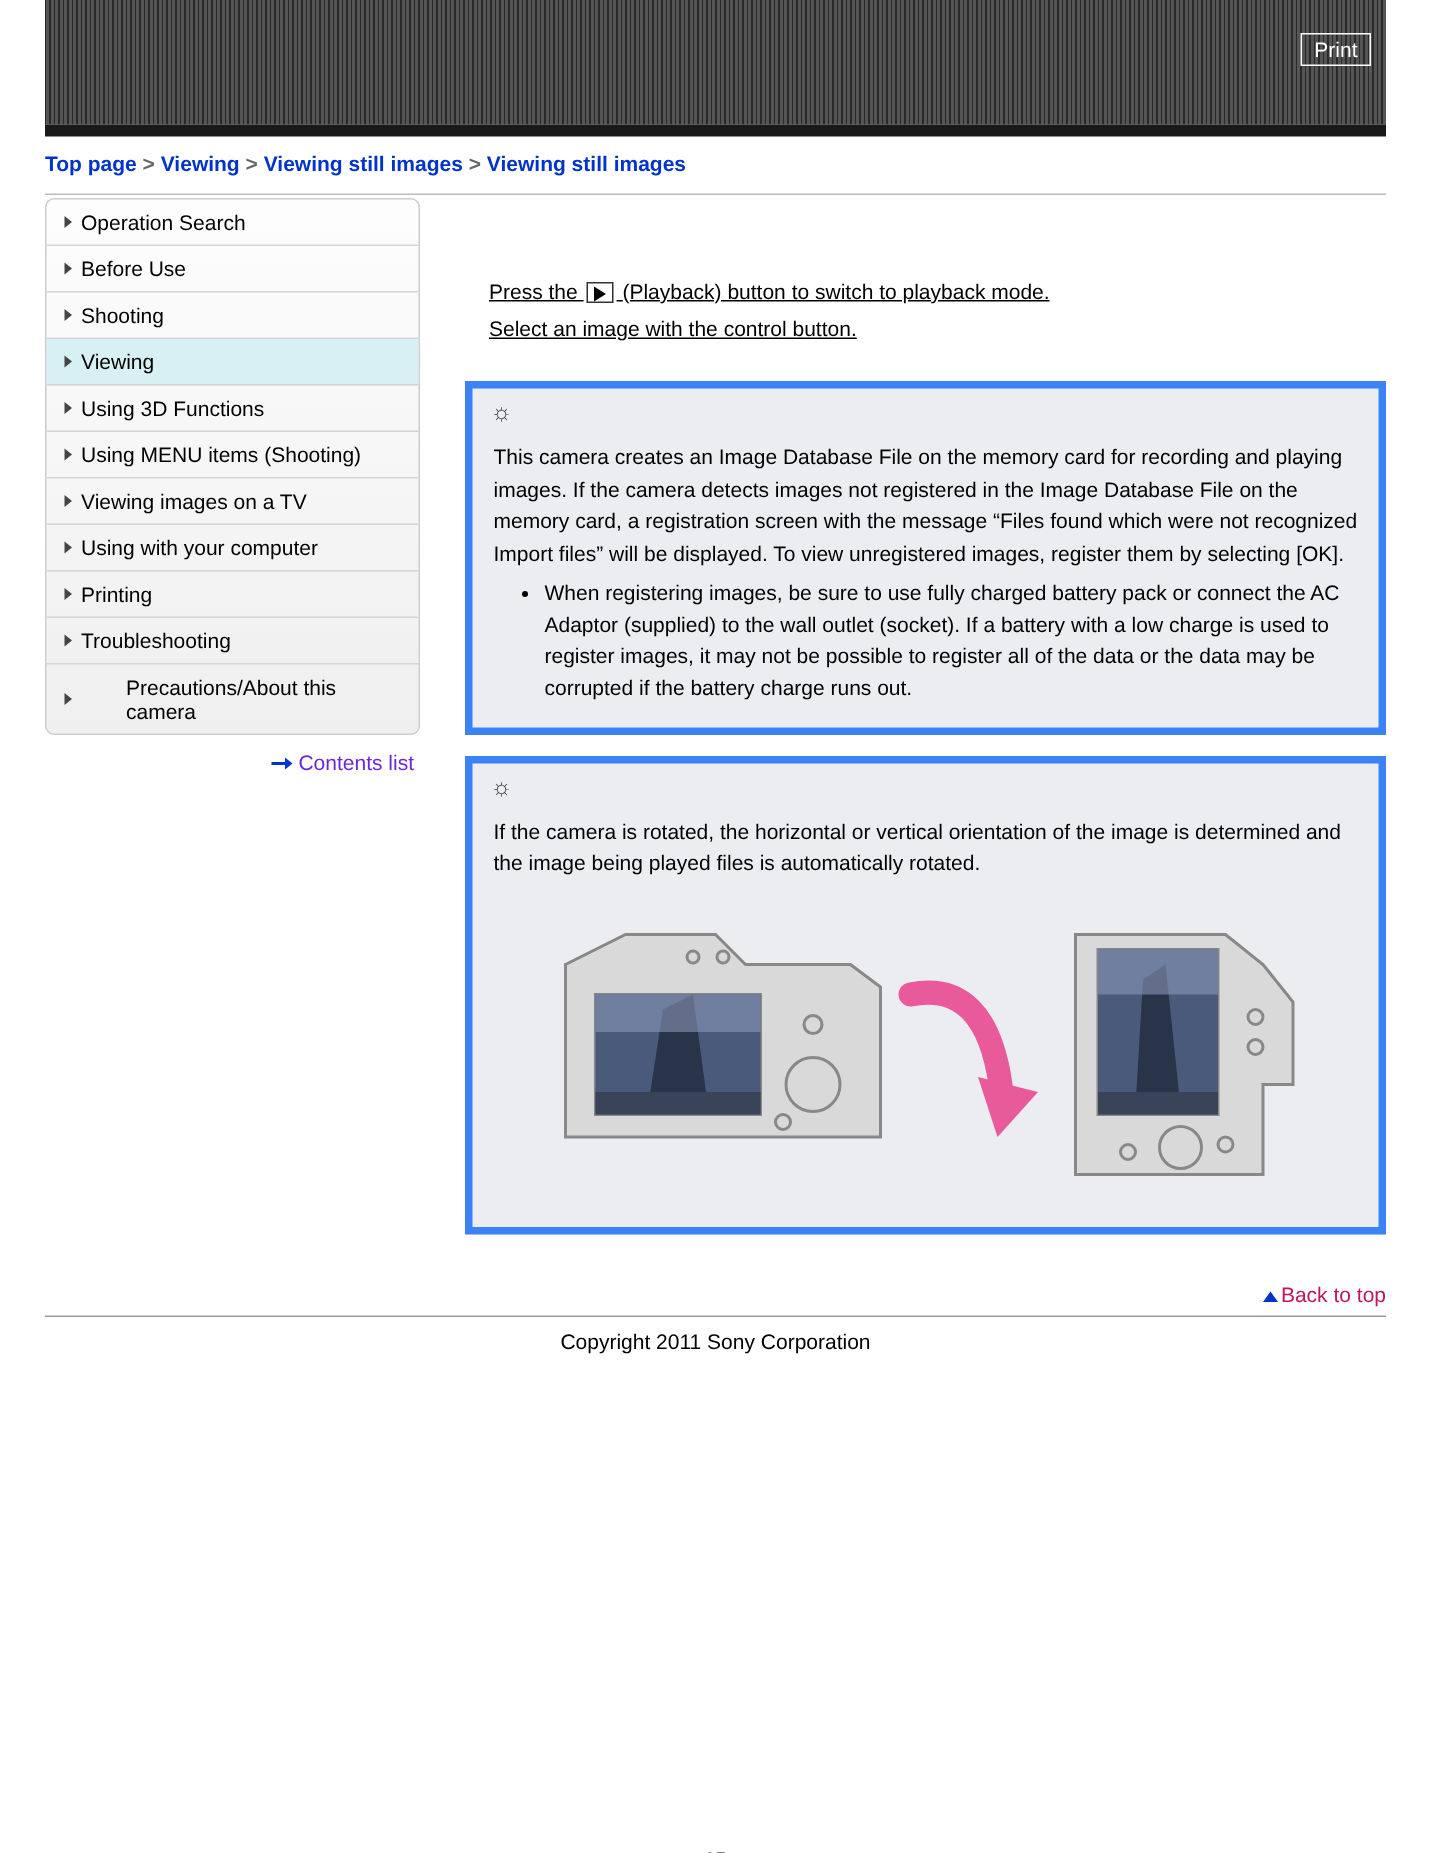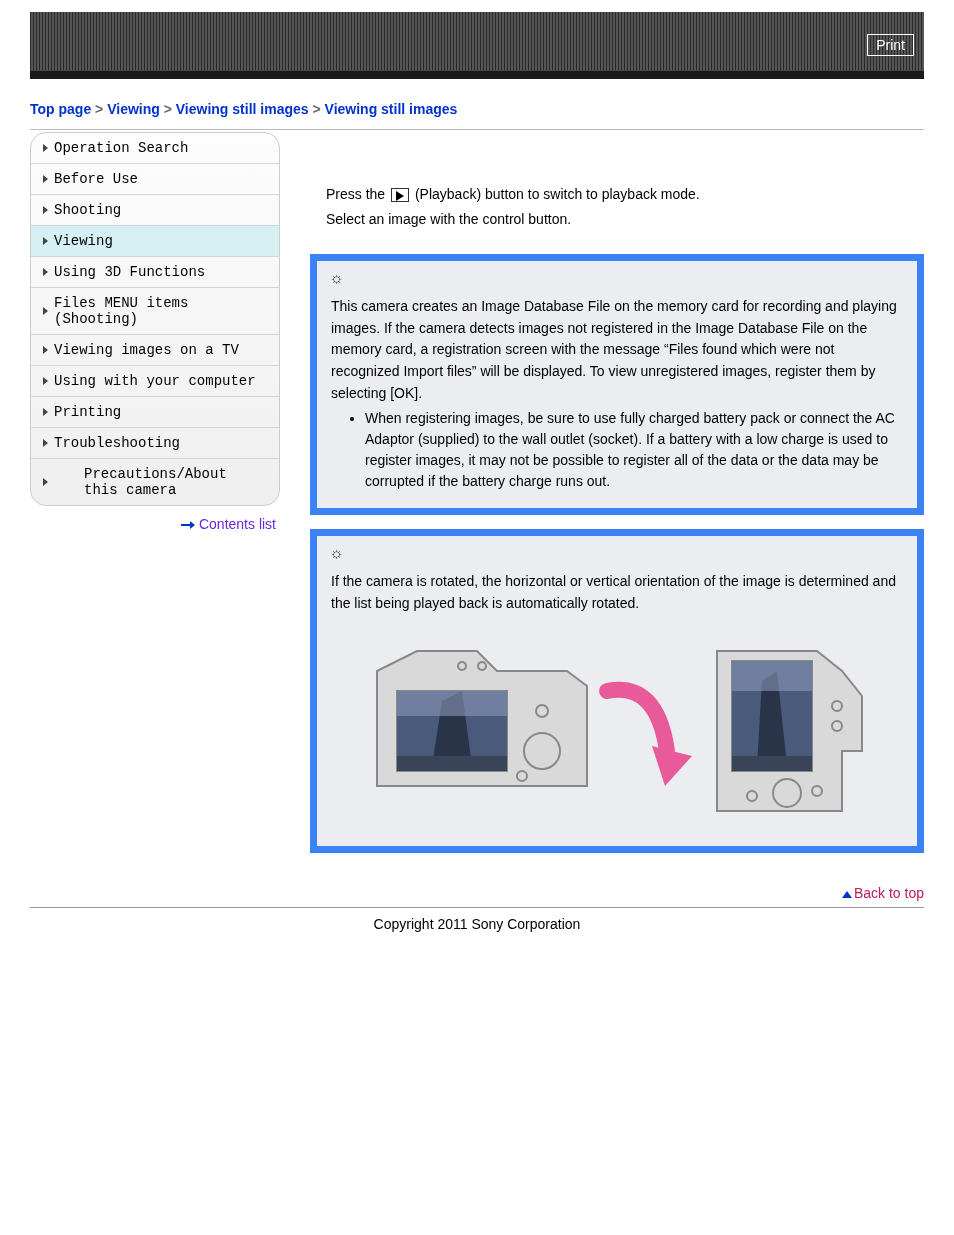--- a/index.html
+++ b/index.html
@@ -1,21 +1,21 @@
 <!DOCTYPE html>
 <html><head>
 <meta charset="utf-8">
 <style>
   * { box-sizing: border-box; margin: 0; padding: 0; }
   body { font-family: Arial, Helvetica, sans-serif; font-size: 14px; color: #000; background: #fff; }
   .header-band {
-    height: 59px;
+    height: 83px;
     background: repeating-linear-gradient(90deg, #2a2a2a 0px, #2a2a2a 1px, #555 1px, #555 3px);
     position: relative;
-    margin: 12px 30px;
+    margin: 0 30px;
   }
   .header-band::after {
     content: "";
     position: absolute;
     bottom: -8px; left: 0; right: 0; height: 8px;
     background: linear-gradient(90deg, #000, #000);
     opacity: 0.9;
   }
   .print-btn {
     position: absolute;
@@ -39,24 +39,23 @@
   .breadcrumb a { color: #0033cc; text-decoration: none; }
   .breadcrumb .current { color: #0033cc; }
   .layout { display: flex; gap: 30px; margin-top: 0; }
   .sidebar {
     width: 250px;
     flex-shrink: 0;
     margin-top: 2px;
   }
   .navbox {
     border: 1px solid #ccc;
-    border-radius: 16px;
+    border-radius: 6px;
     background: linear-gradient(#fdfdfd, #efefef);
     overflow: hidden;
-    font-family: Liberation Mono, monospace;
   }
   .nav-item {
     display: flex;
     align-items: center;
     gap: 6px;
     padding: 7px 12px;
     border-bottom: 1px solid #d4d4d4;
     cursor: pointer;
     font-size: 14px;
   }
@@ -84,39 +83,39 @@
     content: ""; position: absolute; top: 3px; left: 0; width: 10px; height: 2px; background: #0033cc;
   }
   .long-arrow::after {
     content: ""; position: absolute; right: 0; top: 0;
     border-top: 4px solid transparent;
     border-bottom: 4px solid transparent;
     border-left: 5px solid #0033cc;
   }
   .contents-link a { color: #6d28d9; text-decoration: none; }
   .content { flex: 1; padding-top: 50px; }
-  .instr { margin: 0 0 24px 16px; }
+  .instr { margin: 0 0 24px 16px; text-decoration: underline; }
   .instr p { margin: 4px 0; line-height: 1.5; }
   .playback-icon-box {
     display: inline-block;
     border: 1px solid #333; width: 18px; height: 14px;
     vertical-align: middle;
     position: relative;
     margin: 0 2px;
   }
   .playback-icon-box::before {
     content: ""; position: absolute; left: 4px; top: 2px;
     border-top: 5px solid transparent;
     border-bottom: 5px solid transparent;
     border-left: 8px solid #000;
   }
   ul.bullets { list-style: disc; margin: 4px 0 4px 34px; }
   ul.bullets li { margin: 3px 0; line-height: 1.5; }
   .tipbox {
-    border: 7px solid #3b82f6;
+    border: 5px solid #3b82f6;
     background: #ecedf0;
     padding: 12px 14px;
     margin: 14px 0;
   }
   .lightbulb-icon {
     display: inline-block;
     width: 14px; height: 14px;
     position: relative;
     margin-bottom: 4px;
   }
@@ -183,21 +182,21 @@
           <div class="nav-item active">
             <span class="arrow-icon"></span>
             <span>Viewing</span>
           </div>
           <div class="nav-item">
             <span class="arrow-icon"></span>
             <span>Using 3D Functions</span>
           </div>
           <div class="nav-item">
             <span class="arrow-icon"></span>
-            <span>Files MENU items (Shooting)</span>
+            <span>Using MENU items (Shooting)</span>
           </div>
           <div class="nav-item">
             <span class="arrow-icon"></span>
             <span>Viewing images on a TV</span>
           </div>
           <div class="nav-item">
             <span class="arrow-icon"></span>
             <span>Using with your computer</span>
           </div>
           <div class="nav-item">
@@ -230,21 +229,21 @@
       <div class="tipbox">
         <span class="lightbulb-icon"></span>
         <p>This camera creates an Image Database File on the memory card for recording and playing images. If the camera detects images not registered in the Image Database File on the memory card, a registration screen with the message “Files found which were not recognized Import files” will be displayed. To view unregistered images, register them by selecting [OK].</p>
         <ul class="bullets">
           <li>When registering images, be sure to use fully charged battery pack or connect the AC Adaptor (supplied) to the wall outlet (socket). If a battery with a low charge is used to register images, it may not be possible to register all of the data or the data may be corrupted if the battery charge runs out.</li>
         </ul>
       </div>
 
       <div class="tipbox">
         <span class="lightbulb-icon"></span>
-        <p>If the camera is rotated, the horizontal or vertical orientation of the image is determined and the list being played back is automatically rotated.</p>
+        <p>If the camera is rotated, the horizontal or vertical orientation of the image is determined and the image being played files is automatically rotated.</p>
         <div class="camera-illus">
           <svg viewBox="0 0 520 200">
 
             <g fill="#d9d9d9" stroke="#888" stroke-width="2">
               <path d="M20,40 L60,20 L120,20 L140,40 L210,40 L230,55 L230,155 L20,155 Z"></path>
               <rect x="40" y="60" width="110" height="80" fill="#000"></rect>
               <circle cx="105" cy="35" r="4" fill="none"></circle>
               <circle cx="125" cy="35" r="4" fill="none"></circle>
               <circle cx="185" cy="80" r="6" fill="none"></circle>
               <circle cx="185" cy="120" r="18" fill="none"></circle>

